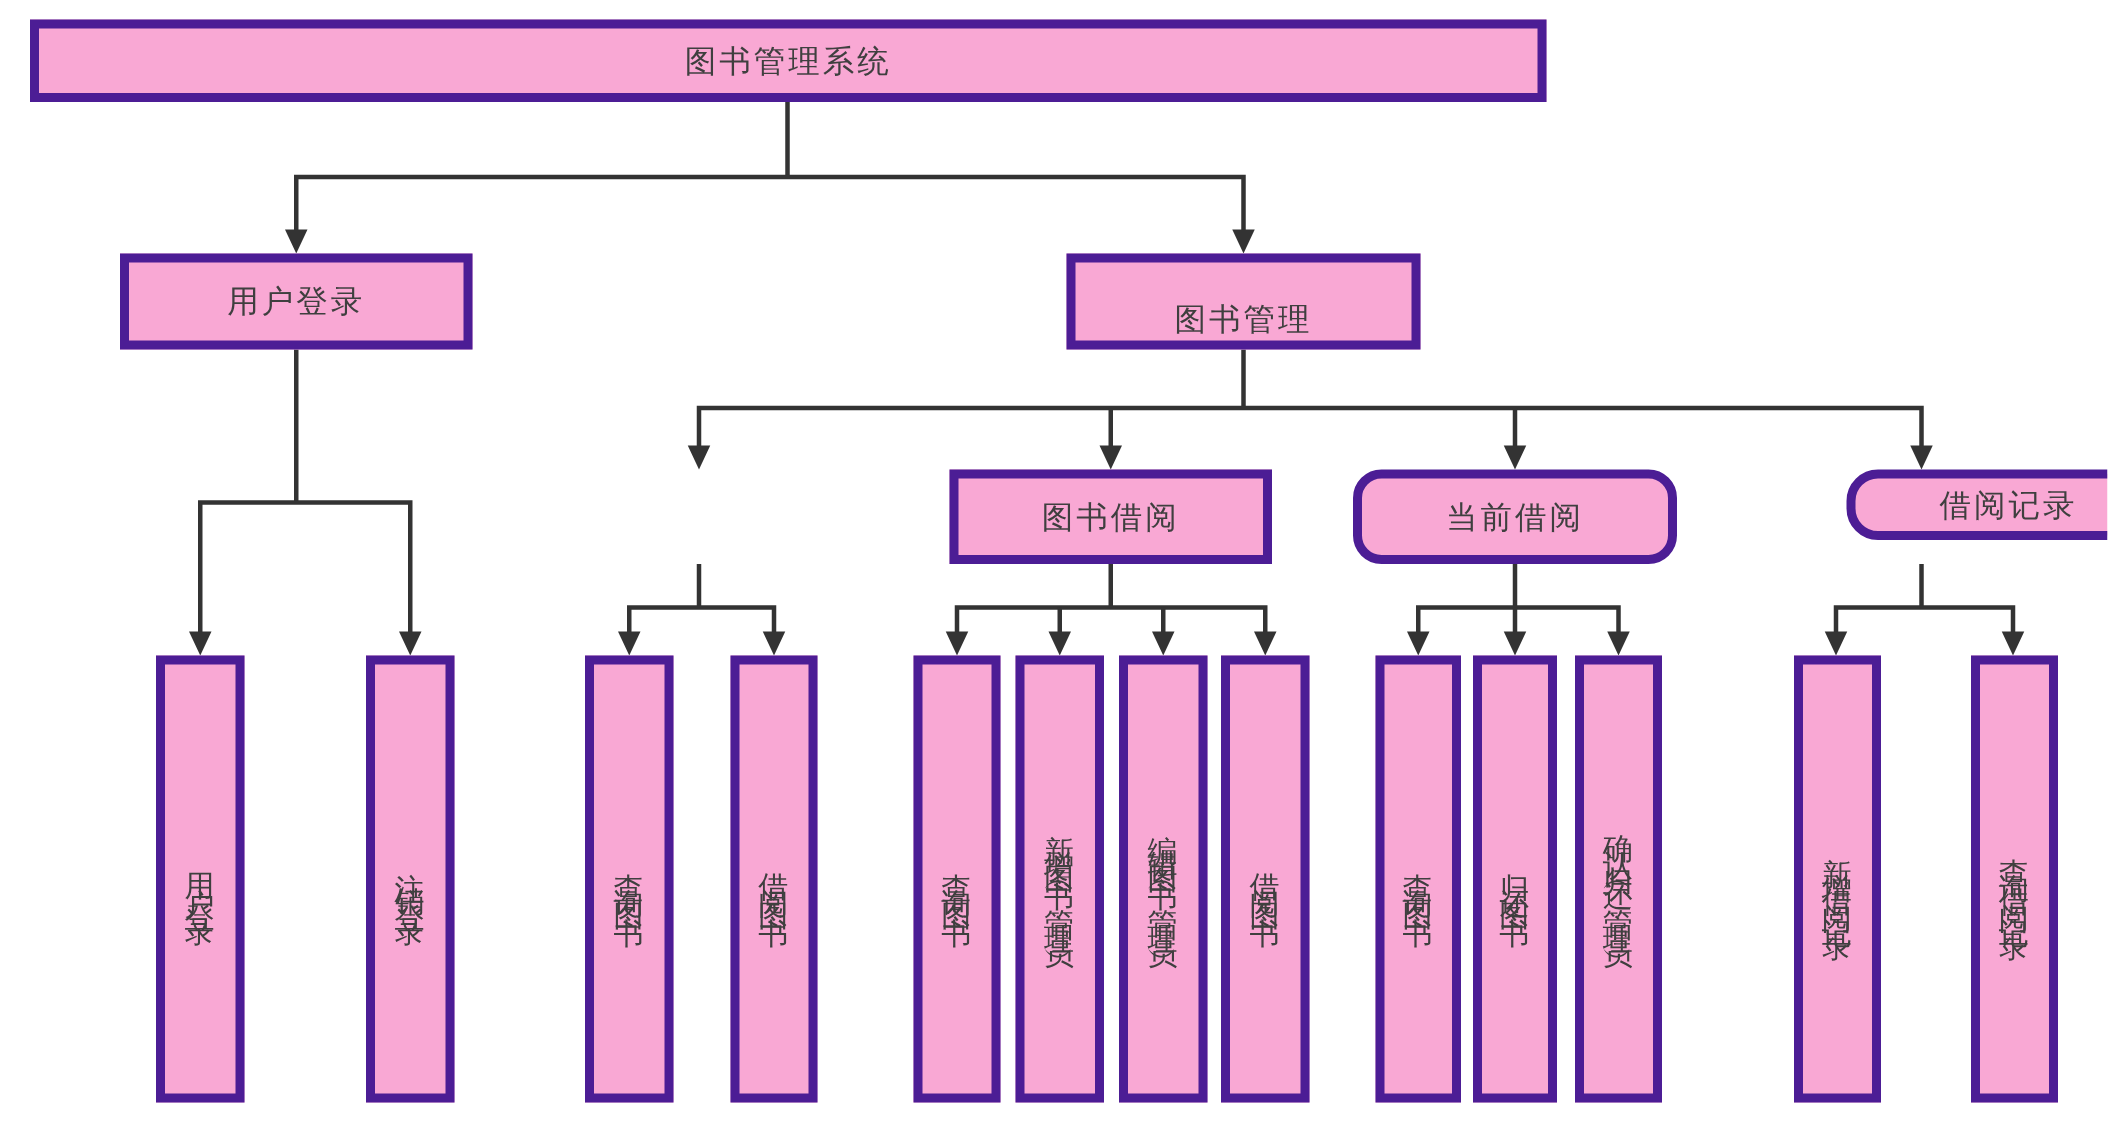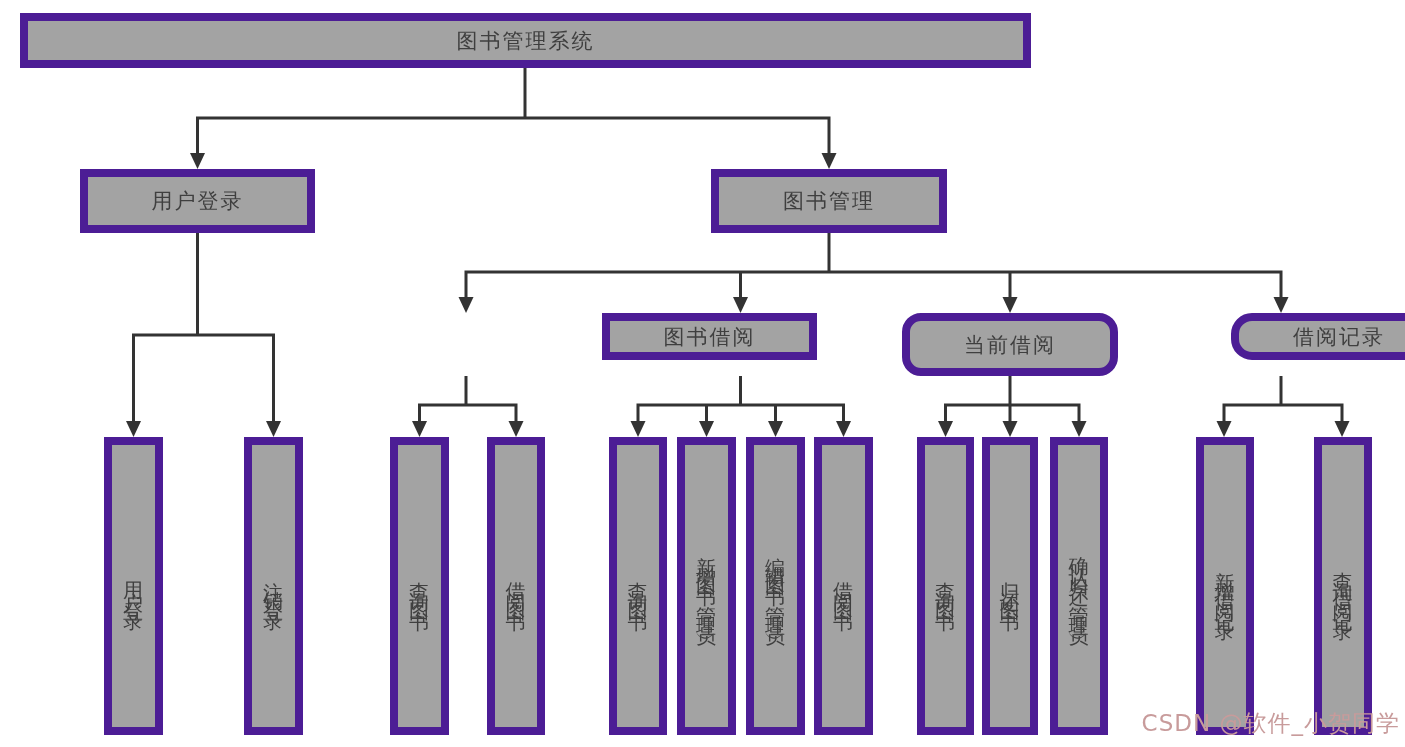--- a/index.html
+++ b/index.html
@@ -17,22 +17,22 @@
   }
   #connectors {
     position: absolute;
     left: 0;
     top: 0;
     pointer-events: none;
   }
   .node {
     position: absolute;
     box-sizing: border-box;
-    border: 8px solid #4c1d95;
-    background: #a3a3a3;
+    border: 6px solid #4c1d95;
+    background: #f9a8d4;
     display: flex;
     align-items: center;
     justify-content: center;
   }
   .h-label {
     font-size: 21px;
     color: #3f3f3f;
     letter-spacing: 2px;
     white-space: nowrap;
   }
@@ -112,25 +112,25 @@
     <polygon points="1334.5,421 1349.5,421 1342,437" fill="#333333" stroke="none"></polygon>
   </svg>
 
   <div class="node" style="left:20px; top:13px; width:1011px; height:55px;">
     <span class="h-label">图书管理系统</span>
   </div>
 
   <div class="node" style="left:80px; top:169px; width:235px; height:64px;">
     <span class="h-label">用户登录</span>
   </div>
-  <div class="node" style="left:711px; top:169px; width:236px; height:64px;">
+  <div class="node" style="left:711px; top:169px; width:236px; height:64px;align-items:flex-end;">
     <span class="h-label">图书管理</span>
   </div>
 
-  <div class="node" style="left:602px; top:313px; width:215px; height:47px;">
+  <div class="node" style="left:633px; top:313px; width:215px; height:63px;">
     <span class="h-label">图书借阅</span>
   </div>
   <div class="node" style="left:902px; top:313px; width:216px; height:63px;border-radius:19px;">
     <span class="h-label">当前借阅</span>
   </div>
   <div class="node" style="left:1231px; top:313px; width:216px; height:47px;border-radius:21px;">
     <span class="h-label">借阅记录</span>
   </div>
 
   <div class="node col" style="left:104px; width:59px;">
@@ -170,15 +170,14 @@
     <span class="v-label">确认归还（管理员）</span>
   </div>
 
   <div class="node col" style="left:1196px; width:58px;">
     <span class="v-label">新增借阅记录</span>
   </div>
   <div class="node col" style="left:1314px; width:58px;">
     <span class="v-label">查询借阅记录</span>
   </div>
 
-  <div id="watermark">CSDN @软件_小贺同学</div>
 
 </div>
 
 </body></html>

